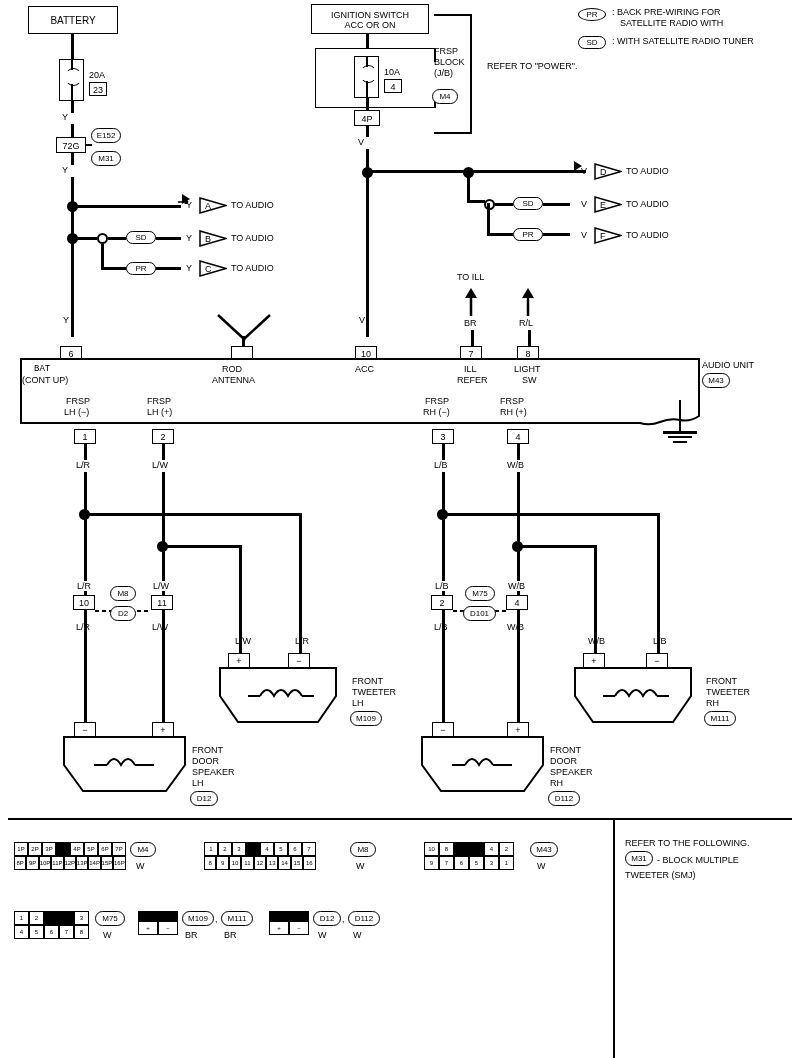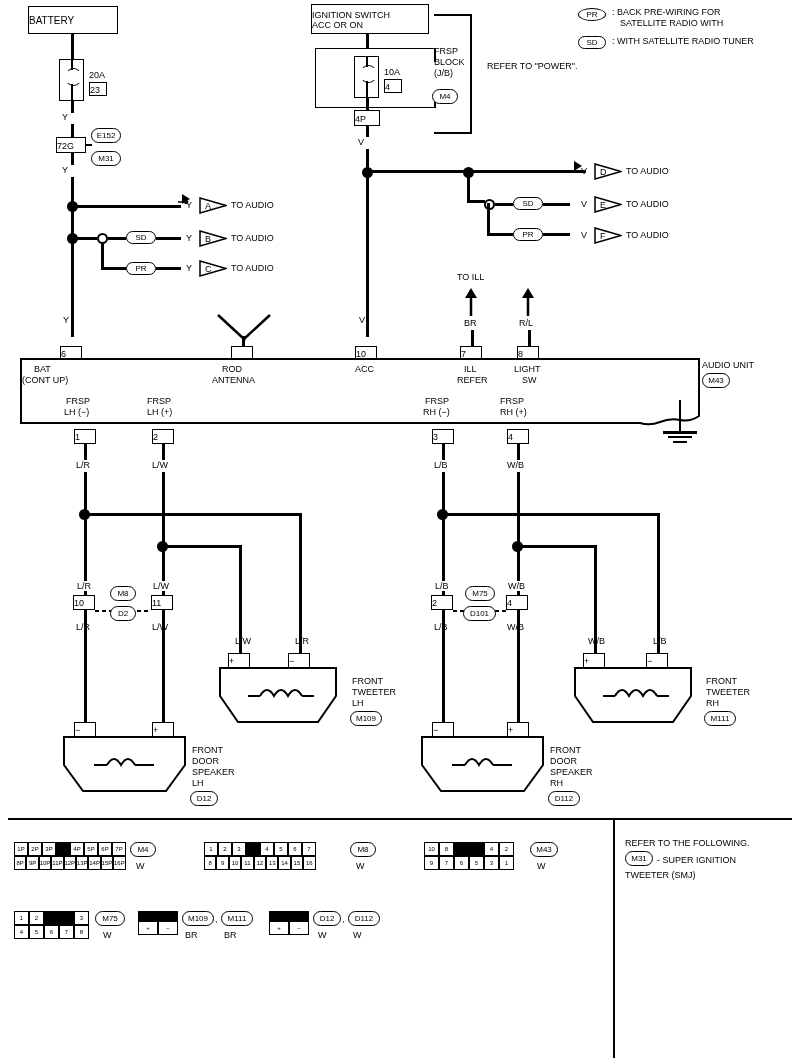--- a/index.html
+++ b/index.html
@@ -1,21 +1,21 @@
 <!DOCTYPE html>
 <html><head>
 <meta charset="utf-8">
 <style>
   html,body{margin:0;padding:0;background:#ffffff;}
   body{width:800px;height:1058px;position:relative;font-family:"Liberation Sans",sans-serif;color:#000;}
   #root{position:relative;width:800px;height:1058px;overflow:hidden;}
   .abs{position:absolute;}
   .txt{font-size:9px;line-height:10px;white-space:pre;letter-spacing:0px;}
   .txt10{font-size:10px;line-height:11px;white-space:pre;}
-  .ctr{}
+  .ctr{text-align:center;}
   .box{border:1.5px solid #000;background:#fff;box-sizing:border-box;}
   .thin{border:1px solid #000;background:#fff;box-sizing:border-box;}
   .hline{height:3px;background:#000;}
   .vline{width:3px;background:#000;}
   .hline2{height:2px;background:#000;}
   .vline2{width:2px;background:#000;}
   .dot{width:11px;height:11px;border-radius:50%;background:#000;}
   .odot{width:11px;height:11px;border-radius:50%;background:#fff;border:2px solid #000;box-sizing:border-box;}
   .circ{border:1.5px solid #000;border-radius:50%;background:#fff;box-sizing:border-box;display:flex;align-items:center;justify-content:center;font-size:8px;}
   .oval{border:1.5px solid #000;border-radius:50%;background:#fff;box-sizing:border-box;display:flex;align-items:center;justify-content:center;font-size:8px;}
@@ -244,21 +244,21 @@
   <div class="abs thin" style="left:231px;top:346px;width:22px;height:15px;"></div>
 
   <div class="abs" style="left:20px;top:358px;width:680px;height:72px;">
     <svg width="680" height="72" viewBox="0 0 680 72" preserveAspectRatio="none">
       <path d="M1 1 L679 1 L679 58 Q670 64 660 62 Q650 60 640 64 Q630 68 620 65 L1 65 Z" fill="#fff" stroke="#000" stroke-width="2"></path>
     </svg>
   </div>
   <div class="abs txt" style="left:702px;top:360px;">AUDIO UNIT</div>
   <div class="abs circ" style="left:702px;top:373px;width:28px;height:15px;border-radius:9px;">M43</div>
 
-  <div class="abs txt" style="left:34px;top:364px;">BAT</div>
+  <div class="abs txt" style="left:34px;top:364px;font-family:Liberation Mono, monospace;">BAT</div>
   <div class="abs txt" style="left:22px;top:375px;">(CONT UP)</div>
   <div class="abs txt" style="left:222px;top:364px;">ROD</div>
   <div class="abs txt" style="left:212px;top:375px;">ANTENNA</div>
   <div class="abs txt" style="left:355px;top:364px;">ACC</div>
   <div class="abs txt" style="left:464px;top:364px;">ILL</div>
   <div class="abs txt" style="left:457px;top:375px;">REFER</div>
   <div class="abs txt" style="left:514px;top:364px;">LIGHT</div>
   <div class="abs txt" style="left:522px;top:375px;">SW</div>
 
   <div class="abs vline2" style="left:679px;top:400px;height:32px;"></div>
@@ -567,16 +567,16 @@
   </div>
   <div class="abs circ" style="left:313px;top:911px;width:28px;height:15px;border-radius:9px;">D12</div>
   <div class="abs txt" style="left:342px;top:914px;">,</div>
   <div class="abs circ" style="left:348px;top:911px;width:32px;height:15px;border-radius:9px;">D112</div>
   <div class="abs txt" style="left:318px;top:930px;">W</div>
   <div class="abs txt" style="left:353px;top:930px;">W</div>
 
   <div class="abs vline2" style="left:613px;top:818px;height:240px;"></div>
   <div class="abs txt" style="left:625px;top:838px;">REFER TO THE FOLLOWING.</div>
   <div class="abs circ" style="left:625px;top:851px;width:28px;height:15px;border-radius:9px;">M31</div>
-  <div class="abs txt" style="left:657px;top:855px;">- SUPER IGNITION</div>
+  <div class="abs txt" style="left:657px;top:855px;">- BLOCK MULTIPLE</div>
   <div class="abs txt" style="left:625px;top:870px;">TWEETER (SMJ)</div>
 
 </div>
 
 </body></html>

